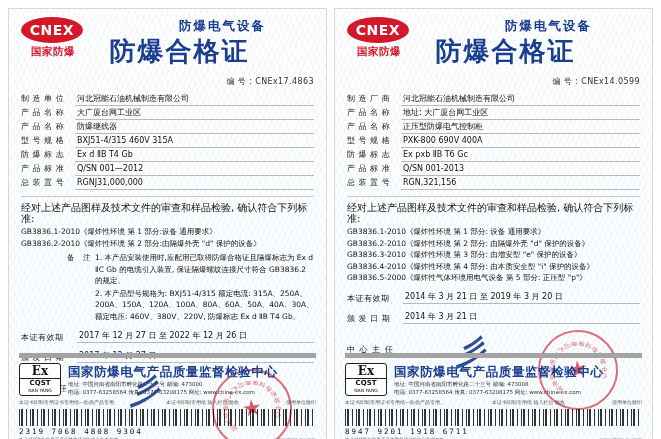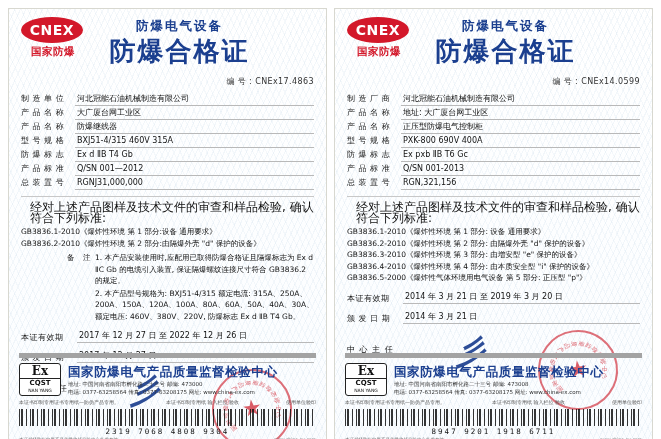--- a/index.html
+++ b/index.html
@@ -30,34 +30,34 @@
   .hdr{display:flex;align-items:flex-start;gap:8px;height:54px;}
   .logo{width:64px;flex:0 0 64px;text-align:center;}
   .logo-oval{
     width:62px;height:26px;border-radius:50%;
     background:#d3182a;color:#fff;font-weight:bold;
     font-size:14px;line-height:26px;letter-spacing:.5px;
     position:relative;
   }
   .logo-sub{font-size:10.5px;color:#d3182a;font-weight:bold;margin-top:2px;letter-spacing:.5px;}
   .hdr-txt{flex:1;text-align:center;padding-top:1px;}
-  .hdr-small{font-size:12.5px;color:#1b3f8f;font-weight:bold;letter-spacing:2px;}
+  .hdr-small{font-size:12.5px;color:#1b3f8f;font-weight:bold;letter-spacing:2px;text-align:right;}
   .hdr-big{font-size:26px;color:#1b3f8f;font-weight:bold;letter-spacing:2px;line-height:30px;margin-top:1px;}
 
   .certno{text-align:right;font-size:8px;color:#333;margin-top:5px;letter-spacing:.4px;}
 
   
   .rows{margin-top:6px;}
   .row{display:flex;align-items:flex-start;font-size:8px;color:#111;line-height:11px;margin-bottom:1px;}
   .lbl{width:54px;flex:0 0 54px;color:#1a1a1a;letter-spacing:.5px;}
   .val{flex:1;border-bottom:1px solid #b9b9b9;padding-bottom:1px;padding-left:2px;min-height:11px;}
 
   .divider{height:1px;background:#c8c8c8;margin:6px 0 5px 0;}
 
-  .note{font-size:12px;line-height:11px;color:#111;margin-left:9px;}
+  .note{font-size:10px;line-height:11px;color:#111;}
   .stdlist{font-size:7.5px;line-height:11.5px;color:#111;margin-top:2px;}
   .stdlist div{white-space:nowrap;overflow:hidden;text-overflow:ellipsis;}
 
   .blockrow{display:flex;font-size:7.5px;line-height:11.5px;color:#111;margin-top:3px;margin-left:46px;}
   .blockrow .lbl2{width:28px;flex:0 0 28px;letter-spacing:3px;}
   .blockrow .txt{flex:1;}
   .blockrow .txt div{margin-bottom:1px;}
 
   .botrow{display:flex;align-items:flex-end;font-size:8px;color:#111;margin-top:7px;}
   .botrow .lbl{width:56px;flex:0 0 56px;}
@@ -108,21 +108,21 @@
   .forg{flex:1;}
   .forg .f1{font-size:12.5px;font-weight:bold;color:#1b3f8f;letter-spacing:.6px;line-height:15px;}
   .forg .f2{font-size:5.5px;color:#333;line-height:8px;margin-top:1px;}
   .forg .f3{font-size:5.5px;color:#333;line-height:8px;}
   .fmini{font-size:5px;color:#555;line-height:7px;margin-top:3px;display:flex;justify-content:space-between;}
   .barcode{
     margin-top:3px;height:17px;width:100%;
     background-image:repeating-linear-gradient(90deg,#111 0 1px,transparent 1px 2px,#111 2px 4px,transparent 4px 7px,#111 7px 8px,transparent 8px 11px);
     opacity:.85;
   }
-  .bcnum{font-size:7.5px;color:#111;letter-spacing:2px;text-align:center;margin-top:1px;font-family:"DejaVu Sans Mono","Liberation Mono",monospace;}
+  .bcnum{font-size:7.5px;color:#111;letter-spacing:2px;margin-top:1px;font-family:"DejaVu Sans Mono","Liberation Mono",monospace;}
   .fbot{display:flex;justify-content:space-between;font-size:4.5px;color:#666;margin-top:1px;}
 </style>
 </head>
 <body>
 
 <div class="page">
 
   <div class="cert">
     <div class="inner">
       <div class="hdr">

